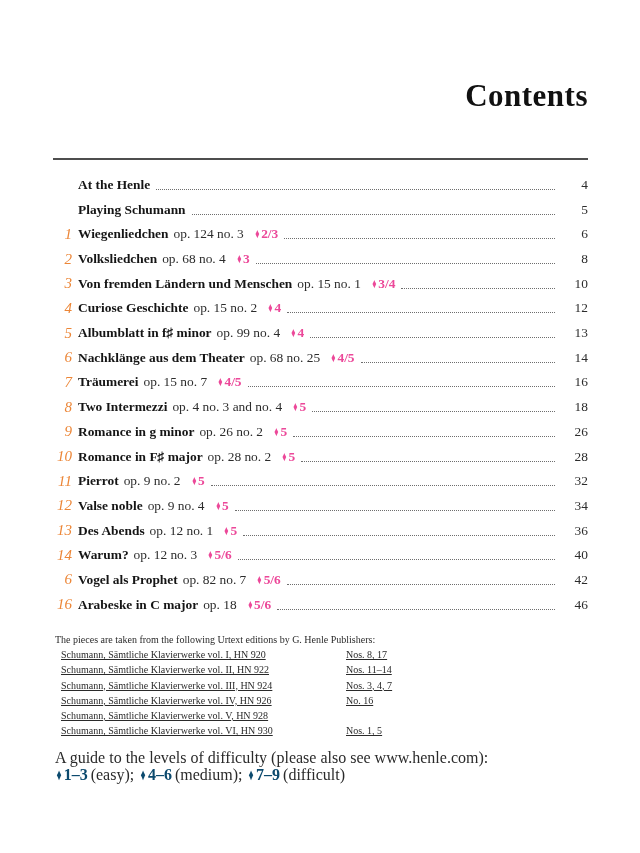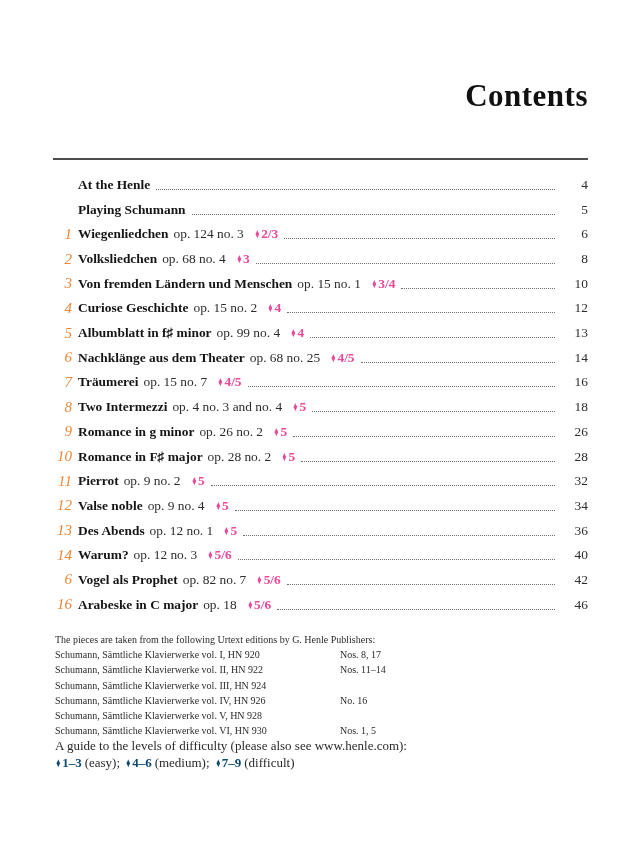--- a/index.html
+++ b/index.html
@@ -92,25 +92,27 @@
   .sources {
     margin-top: 15px;
     font-size: 10px;
     line-height: 15.2px;
     color: #2a2a2a;
   }
   .sources-intro { margin: 0 0 0 2px; }
   .source-row {
     display: grid;
     grid-template-columns: 285px auto;
-    margin-left: 2px;
+    margin-left: 8px;
+    text-decoration: underline;
   }
   
   .guide {
-    font-size: 13px;
+    margin-top: 12px;
+    font-size: 16px;
     line-height: 16px;
     color: #2a2a2a;
   }
   .guide-intro { margin: 0 0 1px 2px; }
   .guide-line { margin-left: 2px; }
   .g-range { font-weight: bold; color: #0c4a6e; }
   .g-label { margin-left: 3px; }
   .g-seg { margin-right: 5px; }
 </style>
 </head>
@@ -273,20 +275,21 @@
         <div class="source-row">
     <span>Schumann, Sämtliche Klavierwerke vol. I, HN 920</span>
     <span>Nos. 8, 17</span>
   </div>
         <div class="source-row">
     <span>Schumann, Sämtliche Klavierwerke vol. II, HN 922</span>
     <span>Nos. 11–14</span>
   </div>
         <div class="source-row">
     <span>Schumann, Sämtliche Klavierwerke vol. III, HN 924</span>
+    <span>Nos. 3, 4, 7</span>
   </div>
         <div class="source-row">
     <span>Schumann, Sämtliche Klavierwerke vol. IV, HN 926</span>
     <span>No. 16</span>
   </div>
         <div class="source-row">
     <span>Schumann, Sämtliche Klavierwerke vol. V, HN 928</span>
   </div>
         <div class="source-row">
     <span>Schumann, Sämtliche Klavierwerke vol. VI, HN 930</span>

